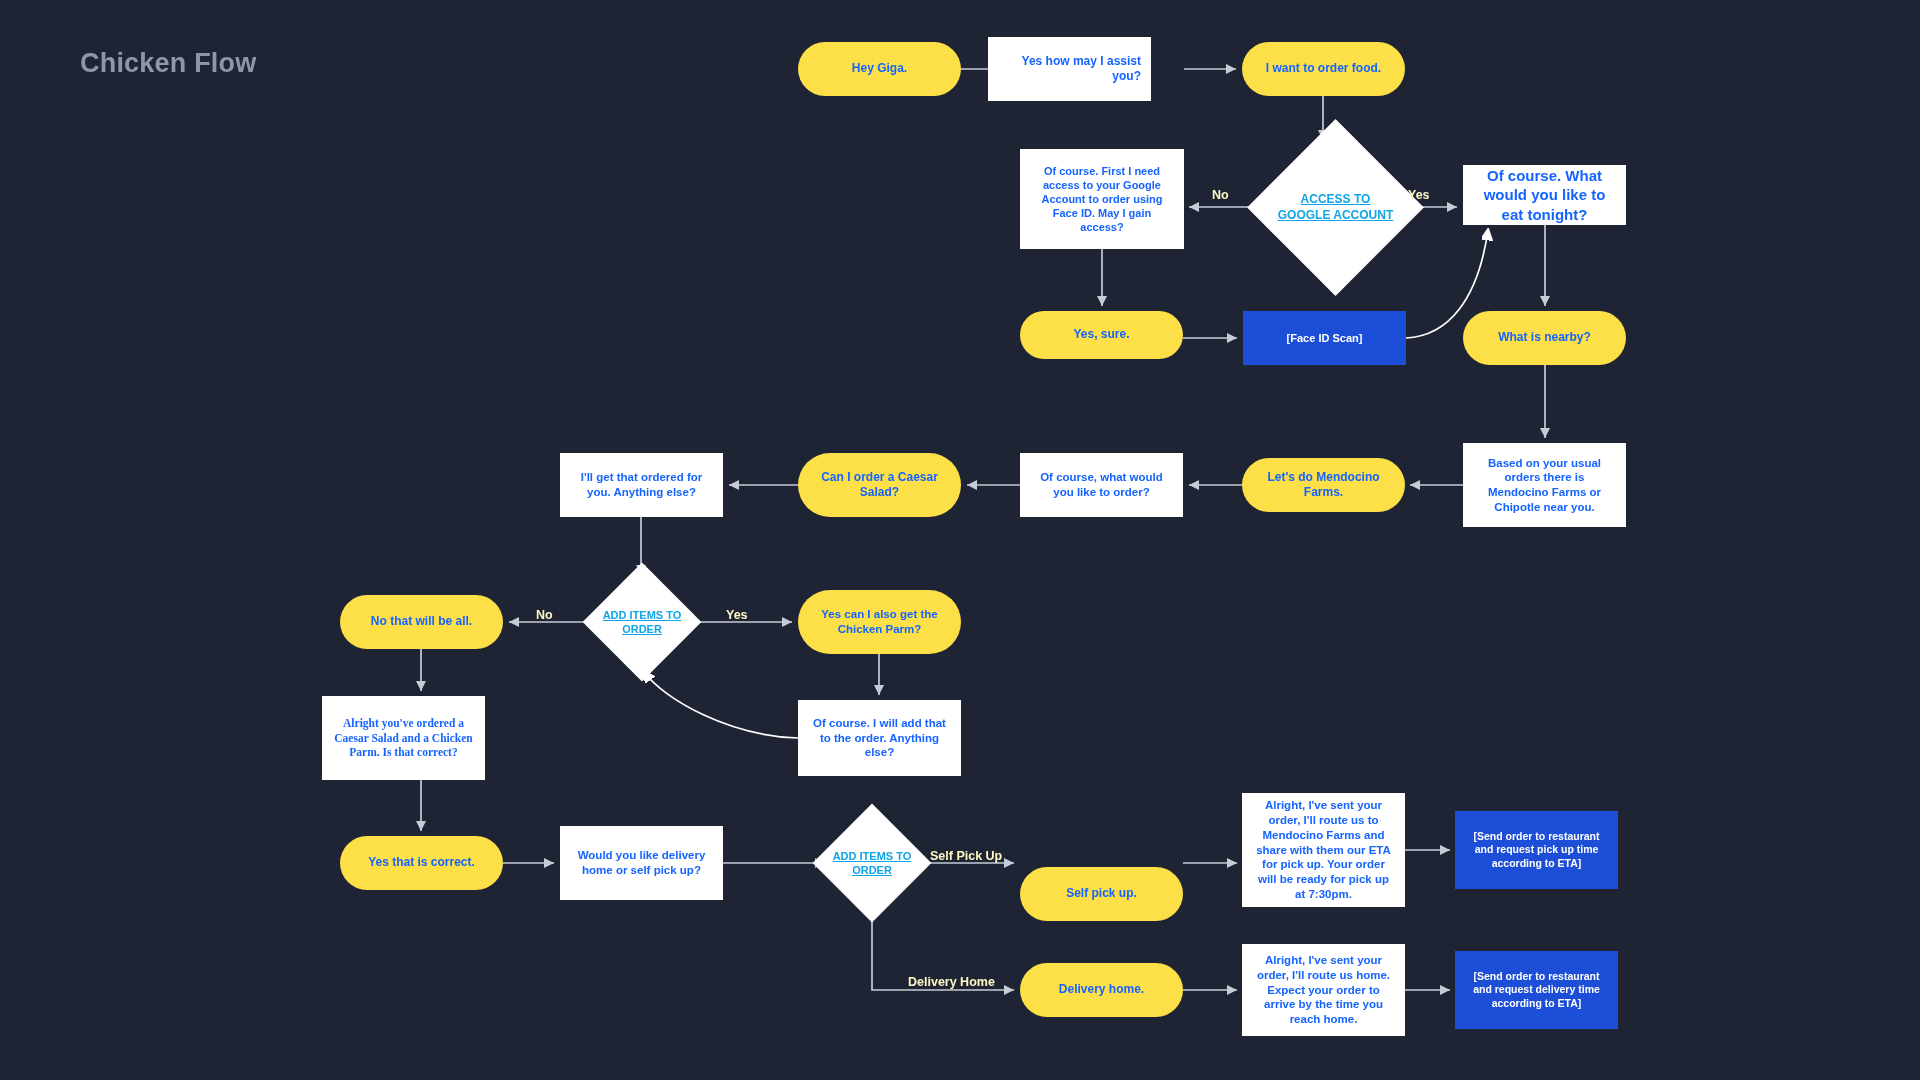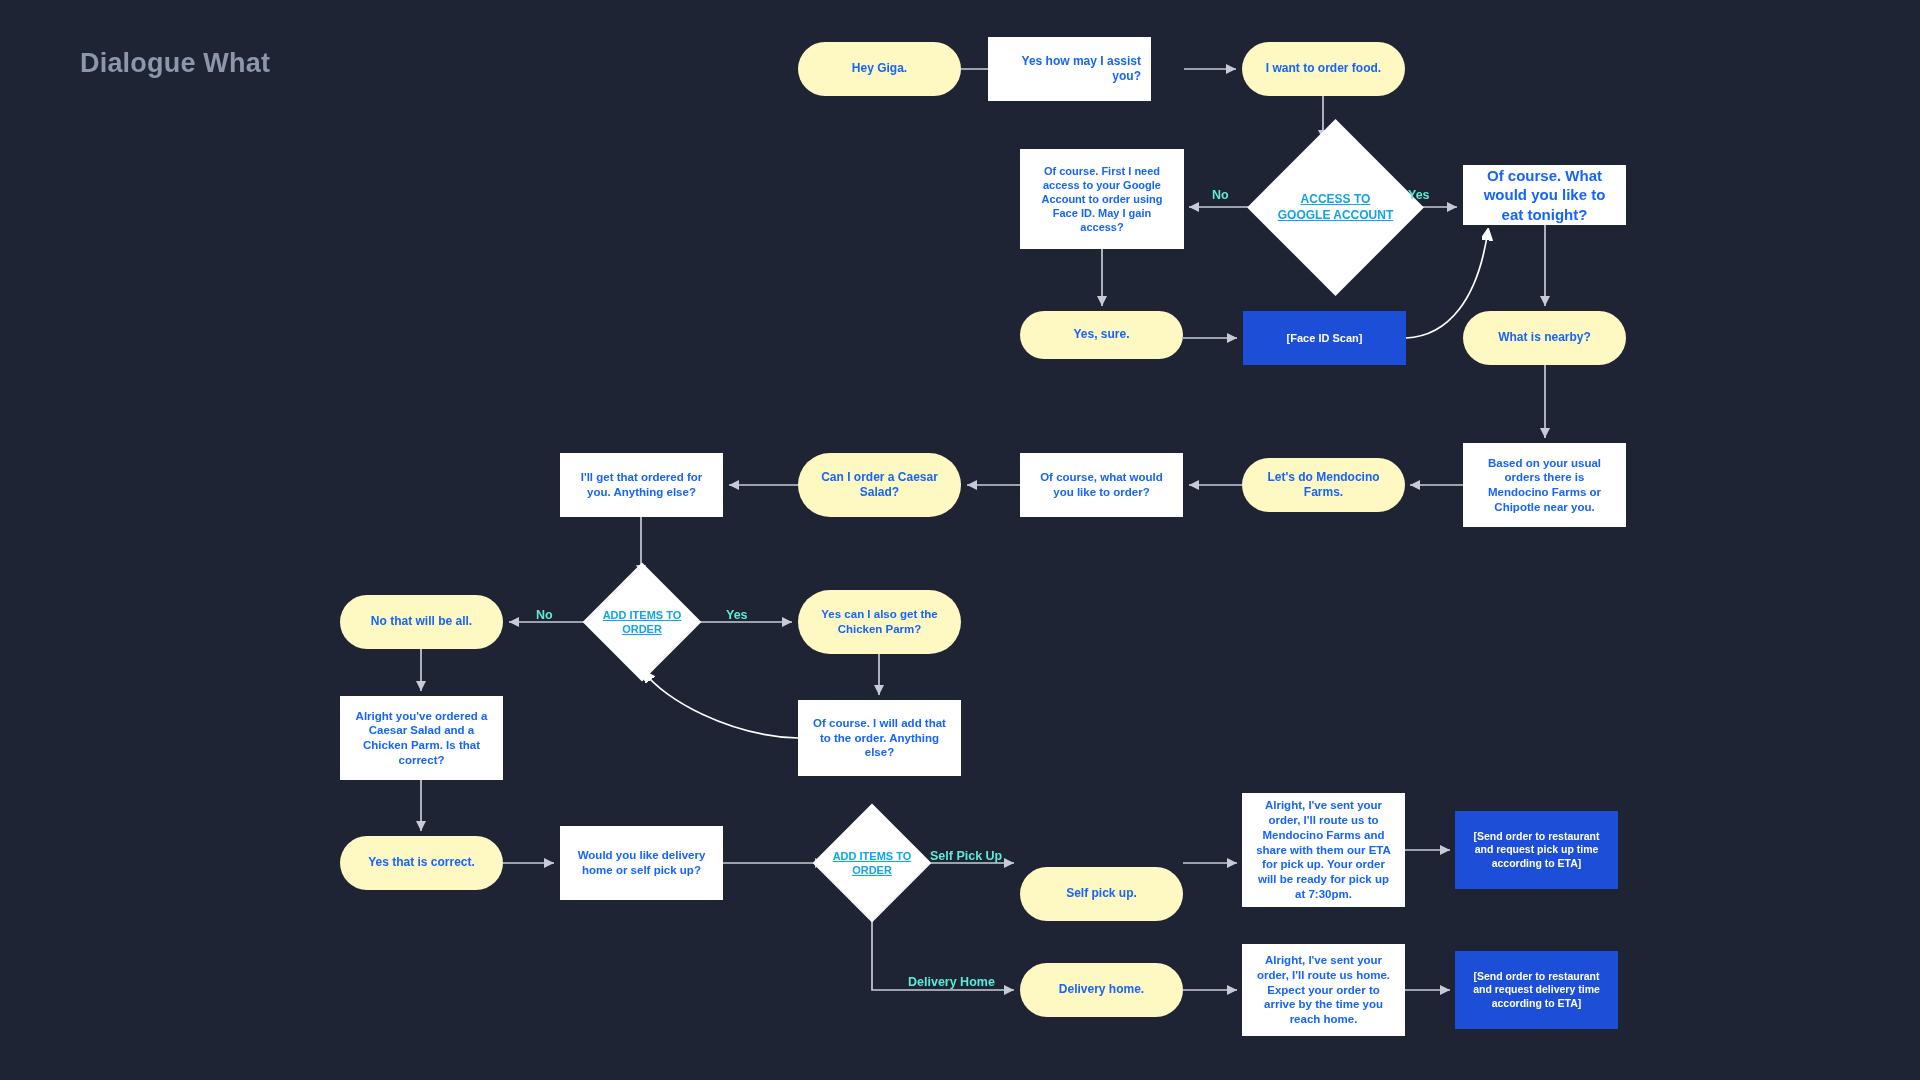--- a/index.html
+++ b/index.html
@@ -25,44 +25,44 @@
 
   .node{
     position:absolute;box-sizing:border-box;
     display:flex;align-items:center;justify-content:center;
     text-align:center;
     color:#1664ff;font-weight:bold;
     line-height:1.28;
     padding:4px 10px;
   }
   .node.rect{background:#ffffff;}
-  .node.pill{background:#fef9c3;border-radius:999px;}
+  .node.pill{background:#fde047;border-radius:999px;}
   .node.gray{background:#1d4ed8;color:#ffffff;text-align:center;}
   .node.diamond{
     background:transparent;color:#0ea5e9;
     padding:0;
     text-decoration:underline;
   }
   .diamond .dshape{
     position:absolute;inset:0;background:#ffffff;
     transform:rotate(45deg);
   }
   .diamond .dlabel{position:relative;z-index:2;width:120%;}
 
   .edge-label{
-    position:absolute;color:#5eead4;font-size:12.5px;font-weight:bold;
+    position:absolute;color:#fef9c3;font-size:12.5px;font-weight:bold;
     white-space:nowrap;
   }
 </style>
 </head>
 <body>
 
 <div id="canvas">
 
-  <div class="eyebrow">Dialogue What</div>
+  <div class="eyebrow">Chicken Flow</div>
 
   <svg class="edges" viewBox="0 0 1920 1080">
     <defs>
       <marker id="arrow" markerWidth="7" markerHeight="7" refX="6" refY="3" orient="auto" markerUnits="strokeWidth">
         <path d="M0,0 L6,3 L0,6 z" fill="#c6cbd6"></path>
       </marker>
     </defs>
     <g stroke="#c6cbd6" stroke-width="1.7" fill="none" marker-end="url(#arrow)">
 
       <path d="M961,69 L1014,69"></path>
@@ -179,21 +179,21 @@
       <div class="node diamond" style="left: 600px; top: 580px; width: 84px; height: 84px; font-size: 11px;">
         <div class="dshape"></div>
         <div class="dlabel">ADD ITEMS TO ORDER</div>
       </div>
       <div class="node pill" style="left: 340px; top: 595px; width: 163px; height: 54px; font-size: 12px;">
         <span>No that will be all.</span>
       </div>
       <div class="node pill" style="left: 798px; top: 590px; width: 163px; height: 64px; font-size: 11.5px;">
         <span>Yes can I also get the Chicken Parm?</span>
       </div>
-      <div class="node rect" style="left: 340px; top: 696px; width: 163px; height: 84px; font-size: 11.5px;">
+      <div class="node rect" style="left: 322px; top: 696px; width: 163px; height: 84px; font-size: 11.5px; font-family: Liberation Serif, serif;">
         <span>Alright you've ordered a Caesar Salad and a Chicken Parm. Is that correct?</span>
       </div>
       <div class="node rect" style="left: 798px; top: 700px; width: 163px; height: 76px; font-size: 11.5px;">
         <span>Of course. I will add that to the order. Anything else?</span>
       </div>
       <div class="node pill" style="left: 340px; top: 836px; width: 163px; height: 54px; font-size: 12px;">
         <span>Yes that is correct.</span>
       </div>
       <div class="node rect" style="left: 560px; top: 826px; width: 163px; height: 74px; font-size: 11.5px;">
         <span>Would you like delivery home or self pick up?</span>

